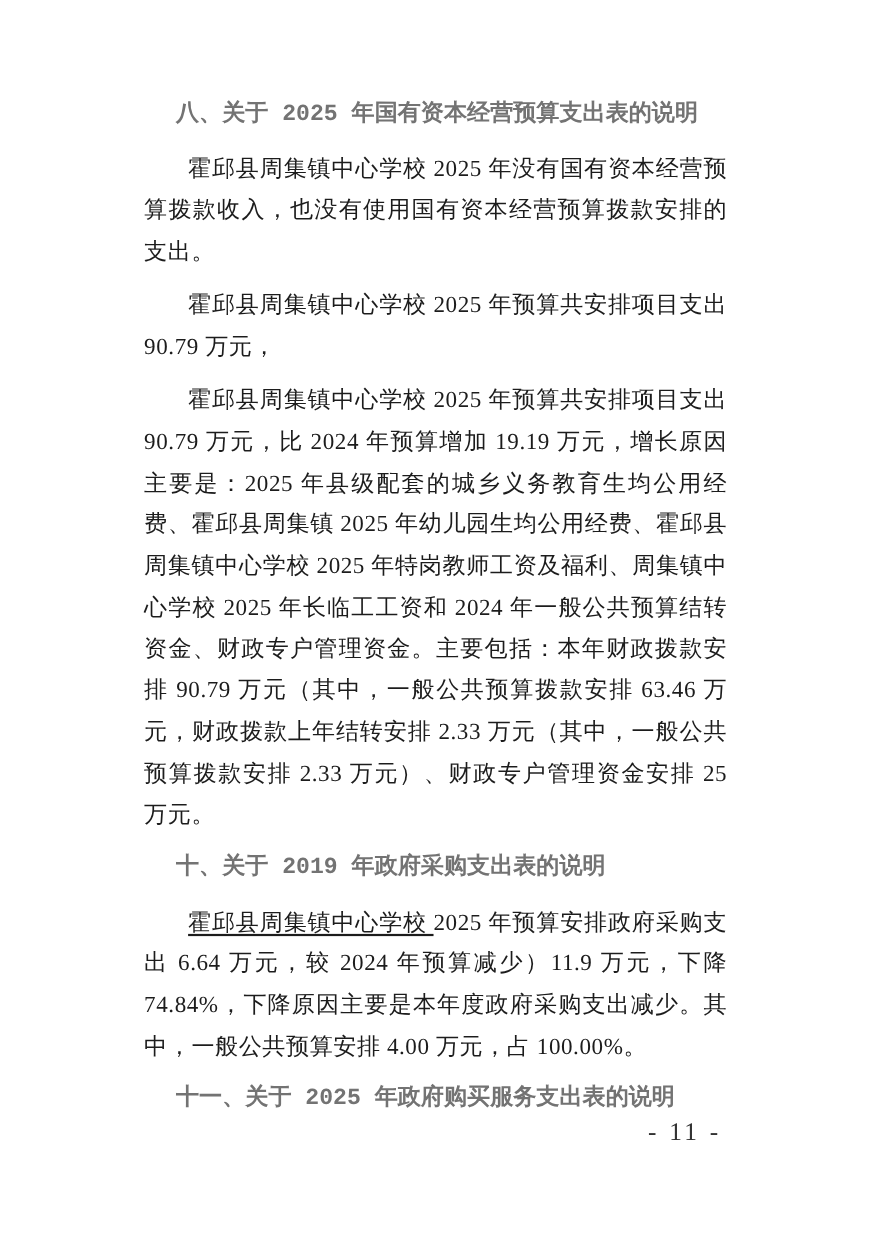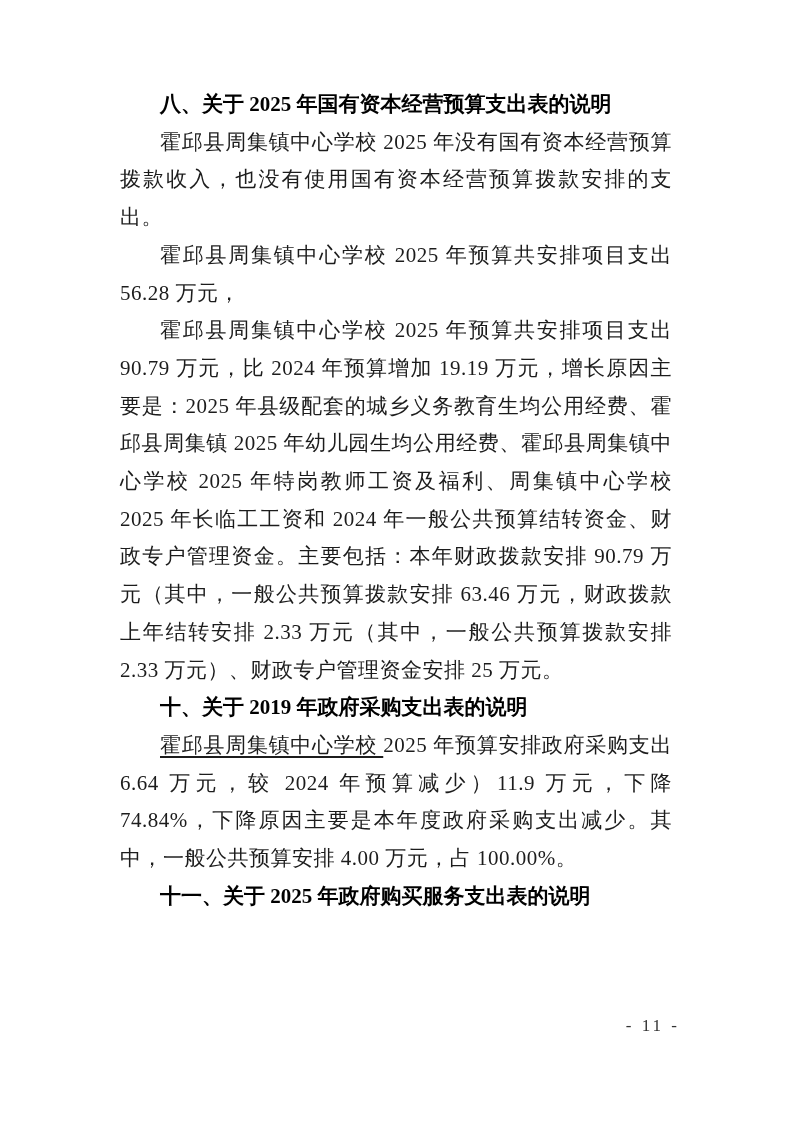--- a/index.html
+++ b/index.html
@@ -24,59 +24,59 @@
     font-size: 21px;
     line-height: 37.7px;
     text-align: justify;
   }
   .sec-heading {
     margin: 0;
     padding: 0;
     font-size: 21px;
     line-height: 37.7px;
     font-weight: bold;
-    font-family: Liberation Serif, serif;
+    font-family: Liberation Mono, monospace;
     text-indent: 40px;
     text-align: left;
-    color: #000000;
+    color: #737373;
   }
   .para {
-    margin: 0;
+    margin: 11px;
     padding: 0;
     text-indent: 40px;
     text-align: justify;
     letter-spacing: 0.5px;
   }
   .u {
     text-decoration: underline;
     text-underline-offset: 4px;
   }
   .page-number {
     position: absolute;
-    right: 113px;
+    right: 137px;
     top: 1016px;
-    font-size: 17px;
+    font-size: 23px;
     letter-spacing: 3px;
     color: #333333;
     font-family: "Liberation Serif", "DejaVu Serif", serif;
   }
 </style>
 </head>
 <body>
 
 <div class="page">
   <div class="content">
 
     <section>
       <h2 class="sec-heading">八、关于 2025 年国有资本经营预算支出表的说明</h2>
       <p class="para"><span class="u"></span><span>霍邱县周集镇中心学校 2025 年没有国有资本经营预算拨款收入，也没有使用国有资本经营预算拨款安排的支出。</span></p>
     </section>
 
     <section>
-      <p class="para"><span class="u"></span><span>霍邱县周集镇中心学校 2025 年预算共安排项目支出 56.28 万元，</span></p>
+      <p class="para"><span class="u"></span><span>霍邱县周集镇中心学校 2025 年预算共安排项目支出 90.79 万元，</span></p>
       <p class="para"><span class="u"></span><span>霍邱县周集镇中心学校 2025 年预算共安排项目支出 90.79 万元，比 2024 年预算增加 19.19 万元，增长原因主要是：2025 年县级配套的城乡义务教育生均公用经费、霍邱县周集镇 2025 年幼儿园生均公用经费、霍邱县周集镇中心学校 2025 年特岗教师工资及福利、周集镇中心学校 2025 年长临工工资和 2024 年一般公共预算结转资金、财政专户管理资金。主要包括：本年财政拨款安排 90.79 万元（其中，一般公共预算拨款安排 63.46 万元，财政拨款上年结转安排 2.33 万元（其中，一般公共预算拨款安排 2.33 万元）、财政专户管理资金安排 25 万元。</span></p>
     </section>
 
     <section>
       <h2 class="sec-heading">十、关于 2019 年政府采购支出表的说明</h2>
       <p class="para"><span class="u">霍邱县周集镇中心学校 </span><span>2025 年预算安排政府采购支出 6.64 万元，较 2024 年预算减少）11.9 万元，下降 74.84%，下降原因主要是本年度政府采购支出减少。其中，一般公共预算安排 4.00 万元，占 100.00%。</span></p>
     </section>
 
     <section>
       <h2 class="sec-heading">十一、关于 2025 年政府购买服务支出表的说明</h2>

